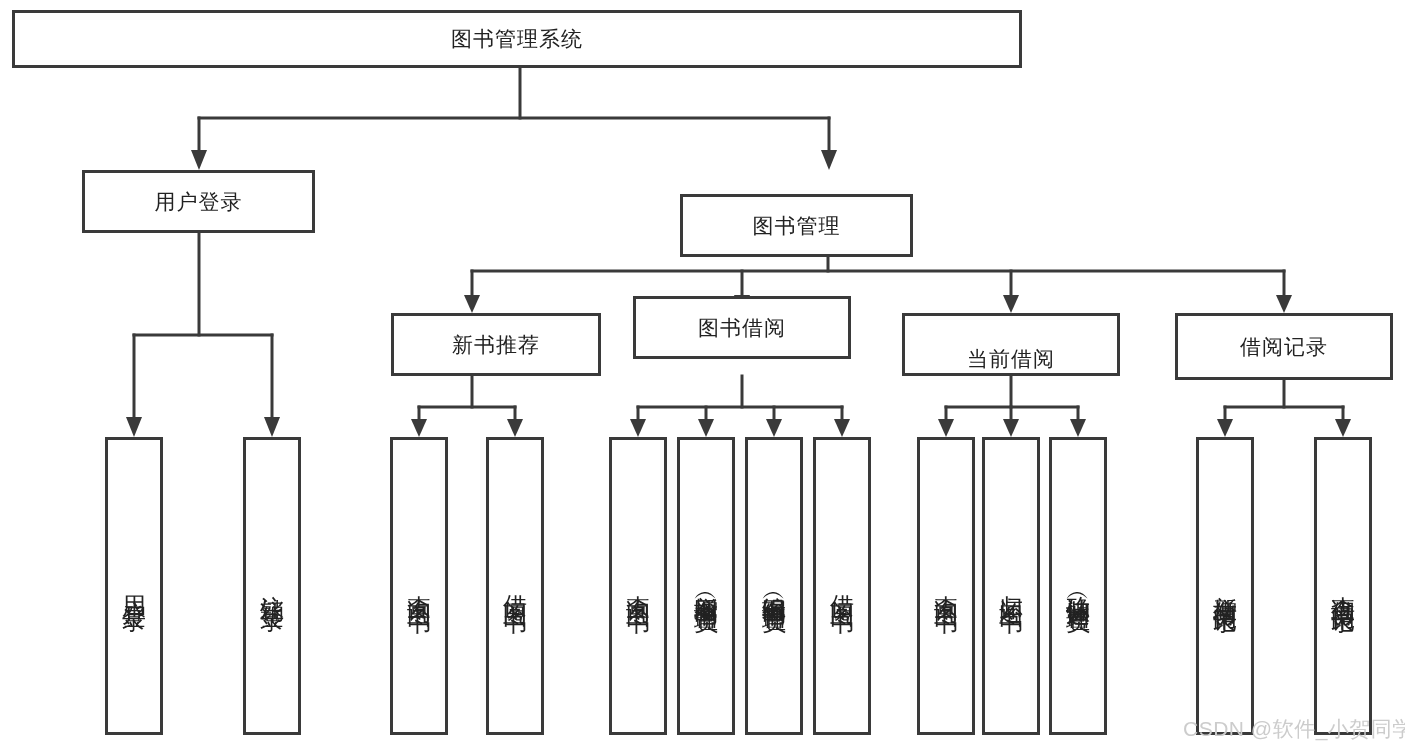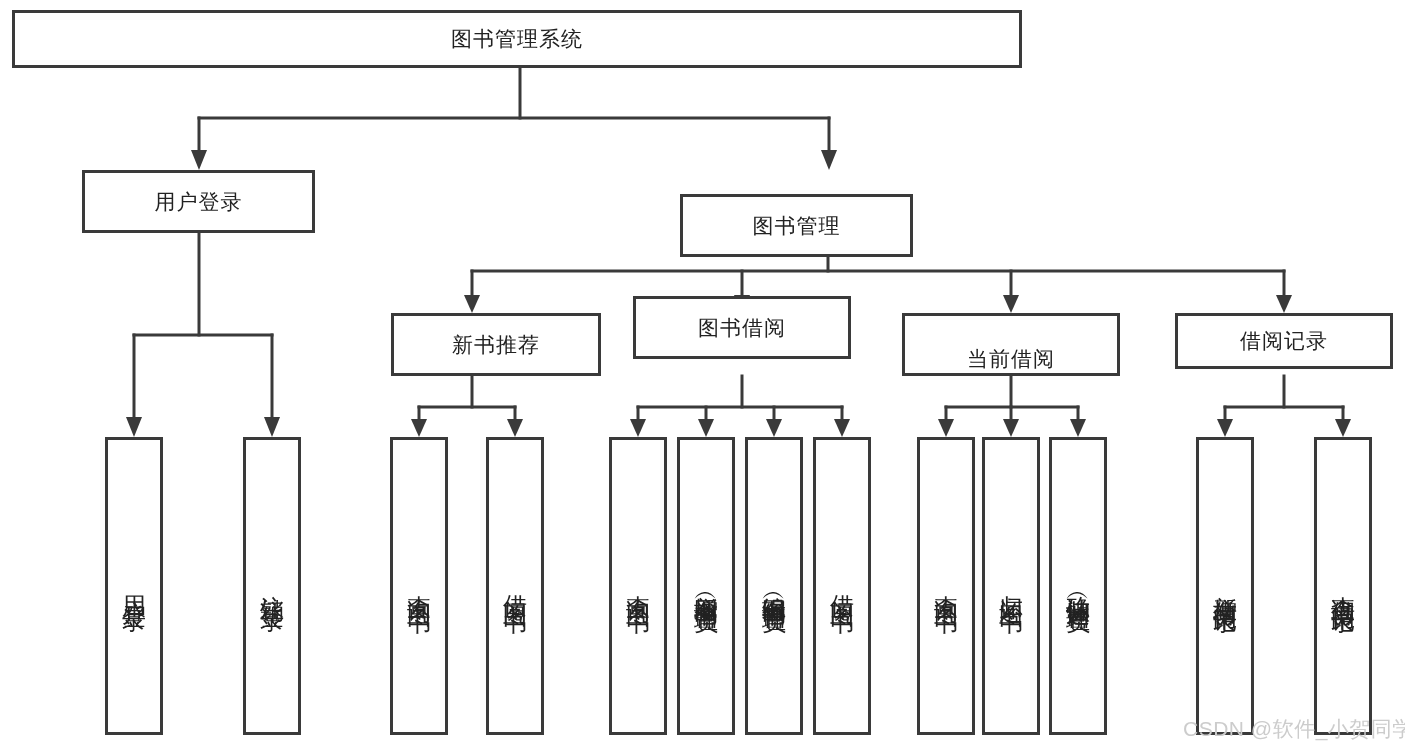--- a/index.html
+++ b/index.html
@@ -149,21 +149,21 @@
 
   <div class="node hbox" style="left:363px;top:313px;width:210px;height:63px;margin-left:28px;">
     <span class="label">新书推荐</span>
   </div>
   <div class="node hbox" style="left:633px;top:296px;width:218px;height:63px;">
     <span class="label">图书借阅</span>
   </div>
   <div class="node hbox" style="left:902px;top:313px;width:218px;height:63px;align-items:flex-end;">
     <span class="label">当前借阅</span>
   </div>
-  <div class="node hbox" style="left:1175px;top:313px;width:218px;height:56px;">
+  <div class="node hbox" style="left:1175px;top:313px;width:218px;height:67px;">
     <span class="label">借阅记录</span>
   </div>
 
   <div class="node vbox" style="left:105px;top:437px;width:58px;height:298px;">
     <span class="label">用户登录</span>
   </div>
   <div class="node vbox" style="left:243px;top:437px;width:58px;height:298px;">
     <span class="label">注销登录</span>
   </div>
 

